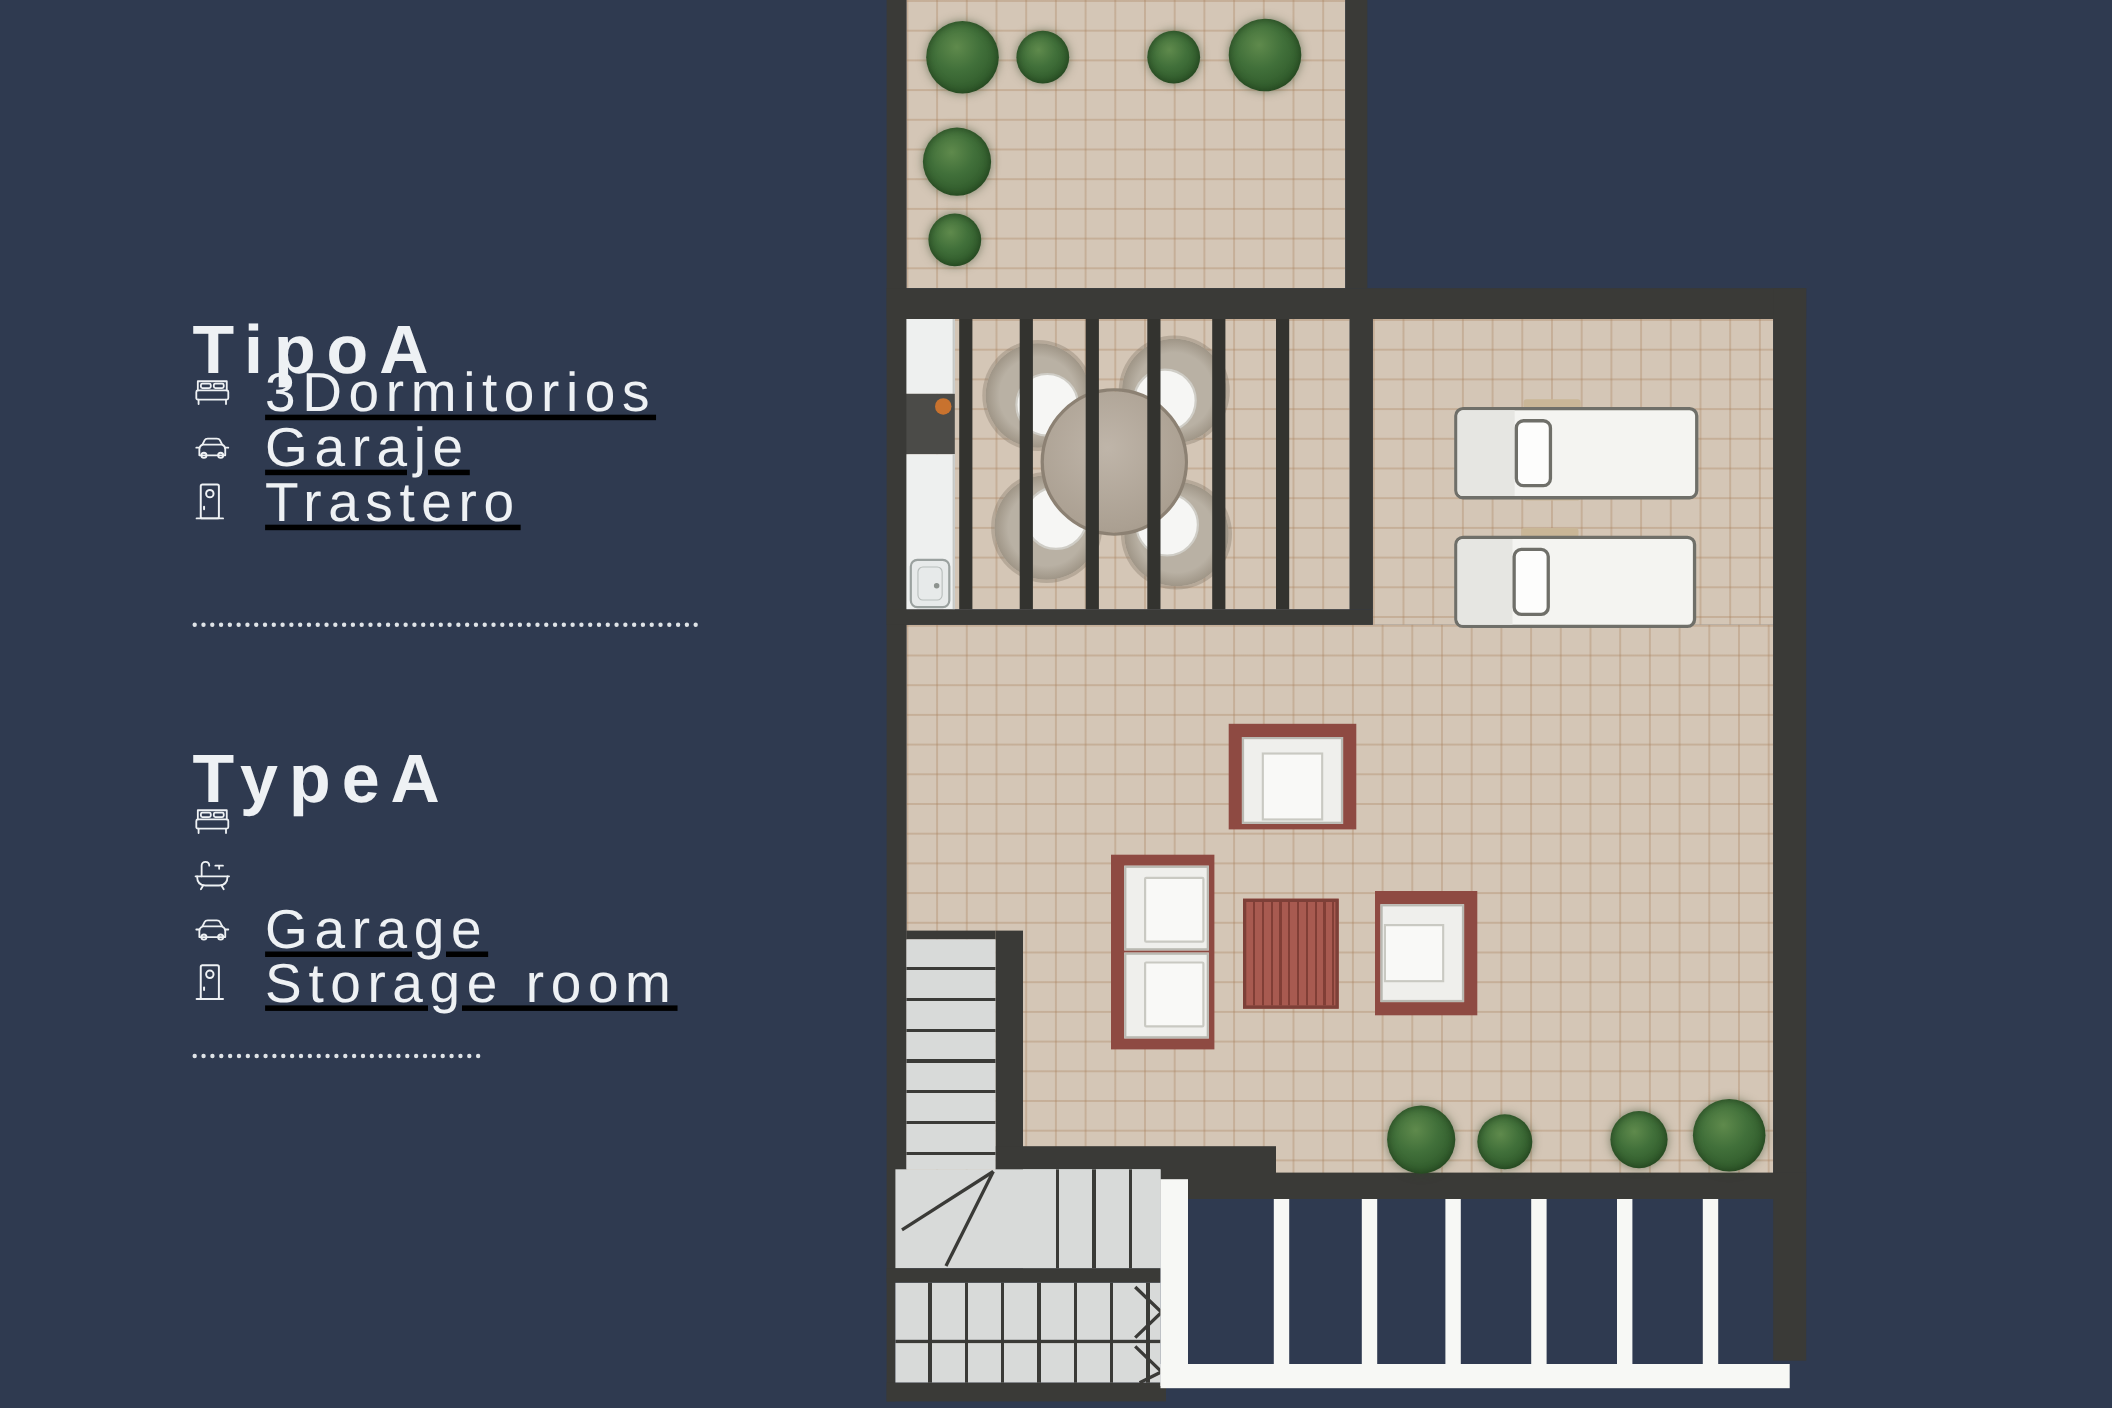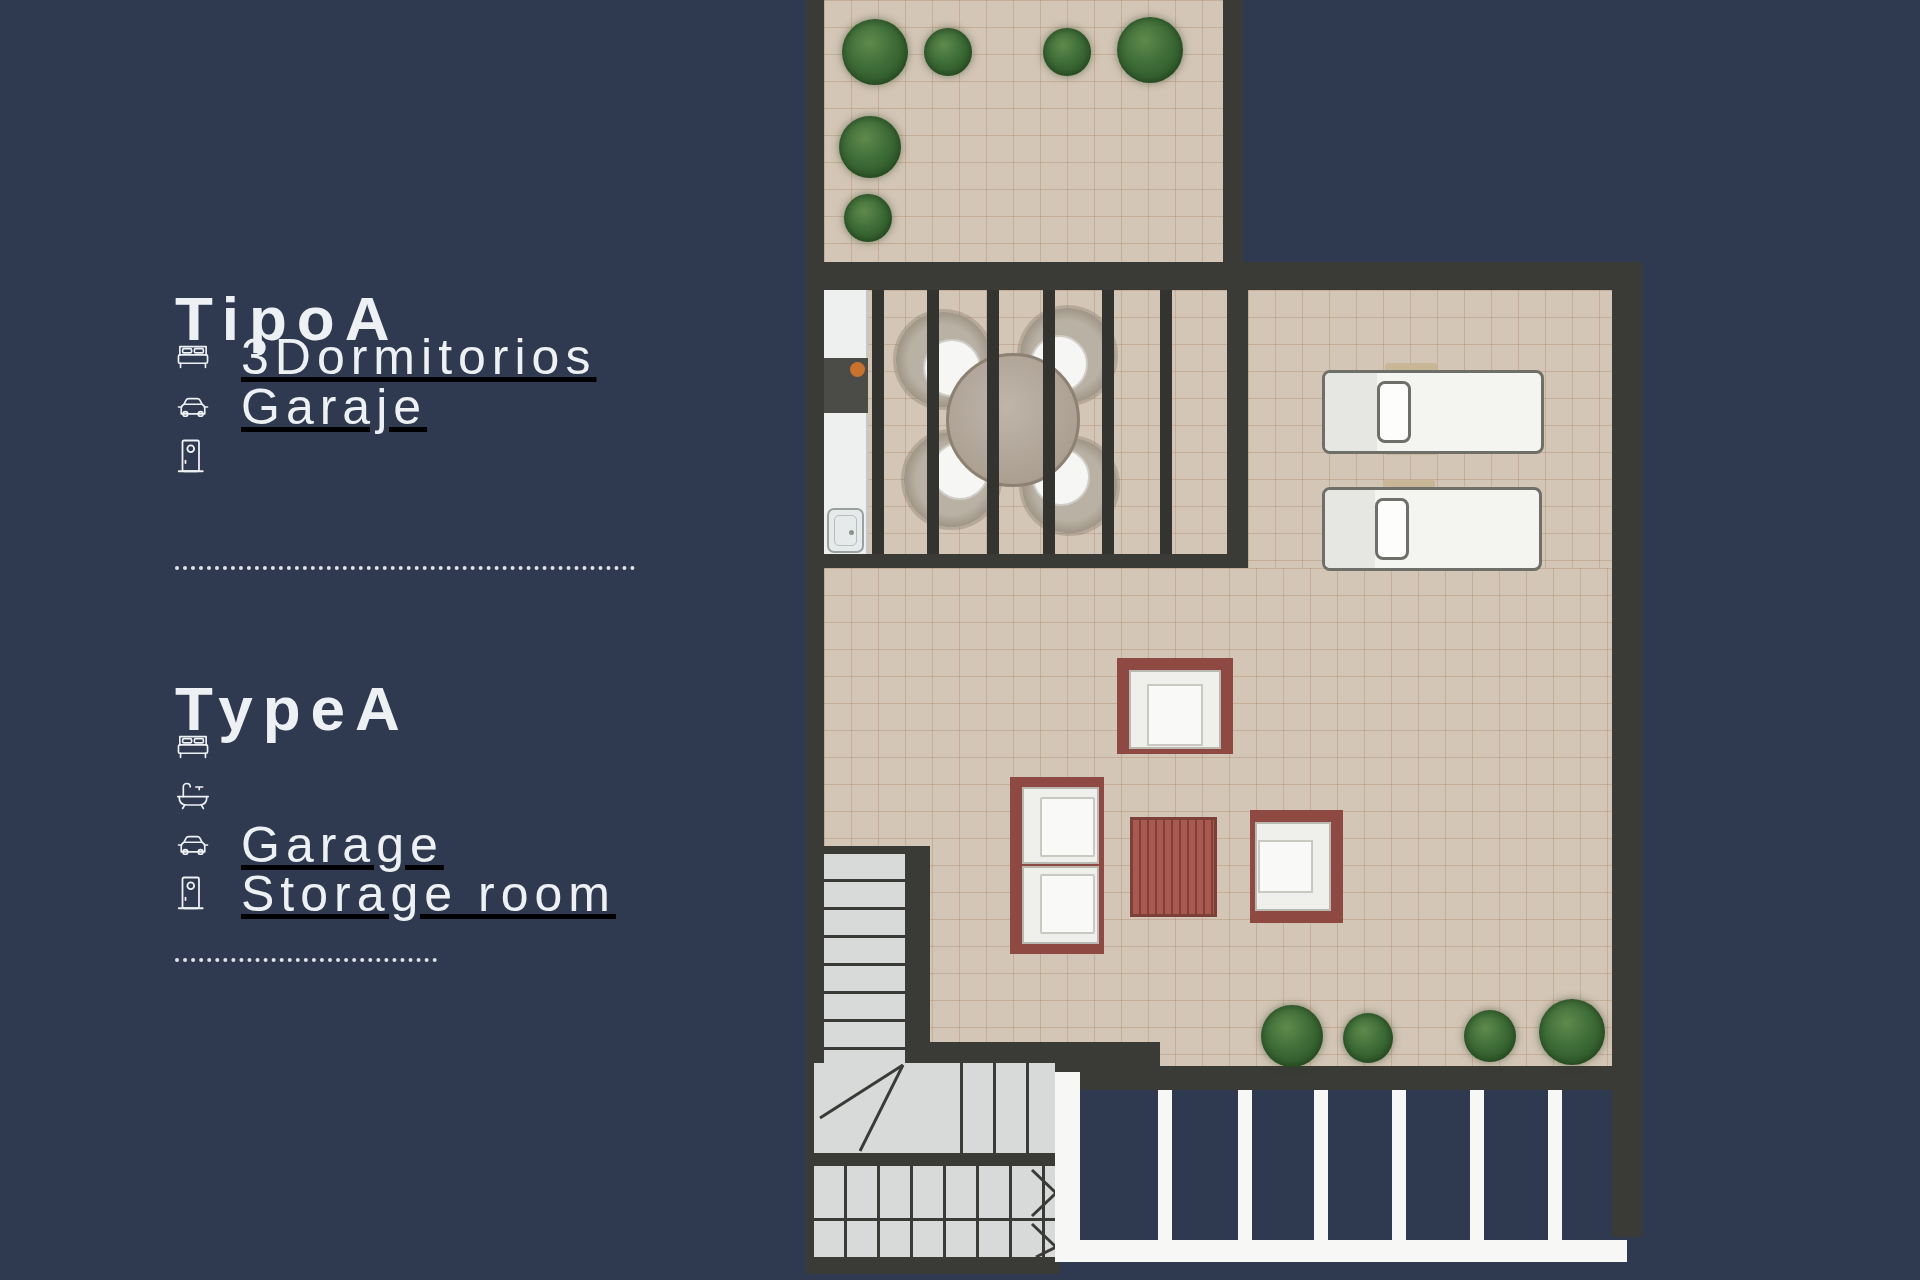--- a/index.html
+++ b/index.html
@@ -97,20 +97,21 @@
       </div>
       <div class="legend-row" style="height:50px;">
         <span class="icon-cell">
           <svg width="30" height="40" viewBox="0 0 40 52">
               <rect x="10" y="4" width="22" height="41" rx="2"></rect>
               <circle cx="21" cy="15" r="4.5"></circle>
               <path d="M5,45 H37"></path>
               <path d="M14,31 v3"></path>
             </svg>
         </span>
+        <span class="legend-label">Trastero</span>
       </div>
     </div>
 
     <div class="dots" style="left:175px;top:566px;width:460px;"></div>
   </section>
 
   <section>
     <h1 class="legend-title" style="left:175px;top:636px;">TypeA</h1>
 
     <div class="legend-rows" style="left:175px;top:722px;">

